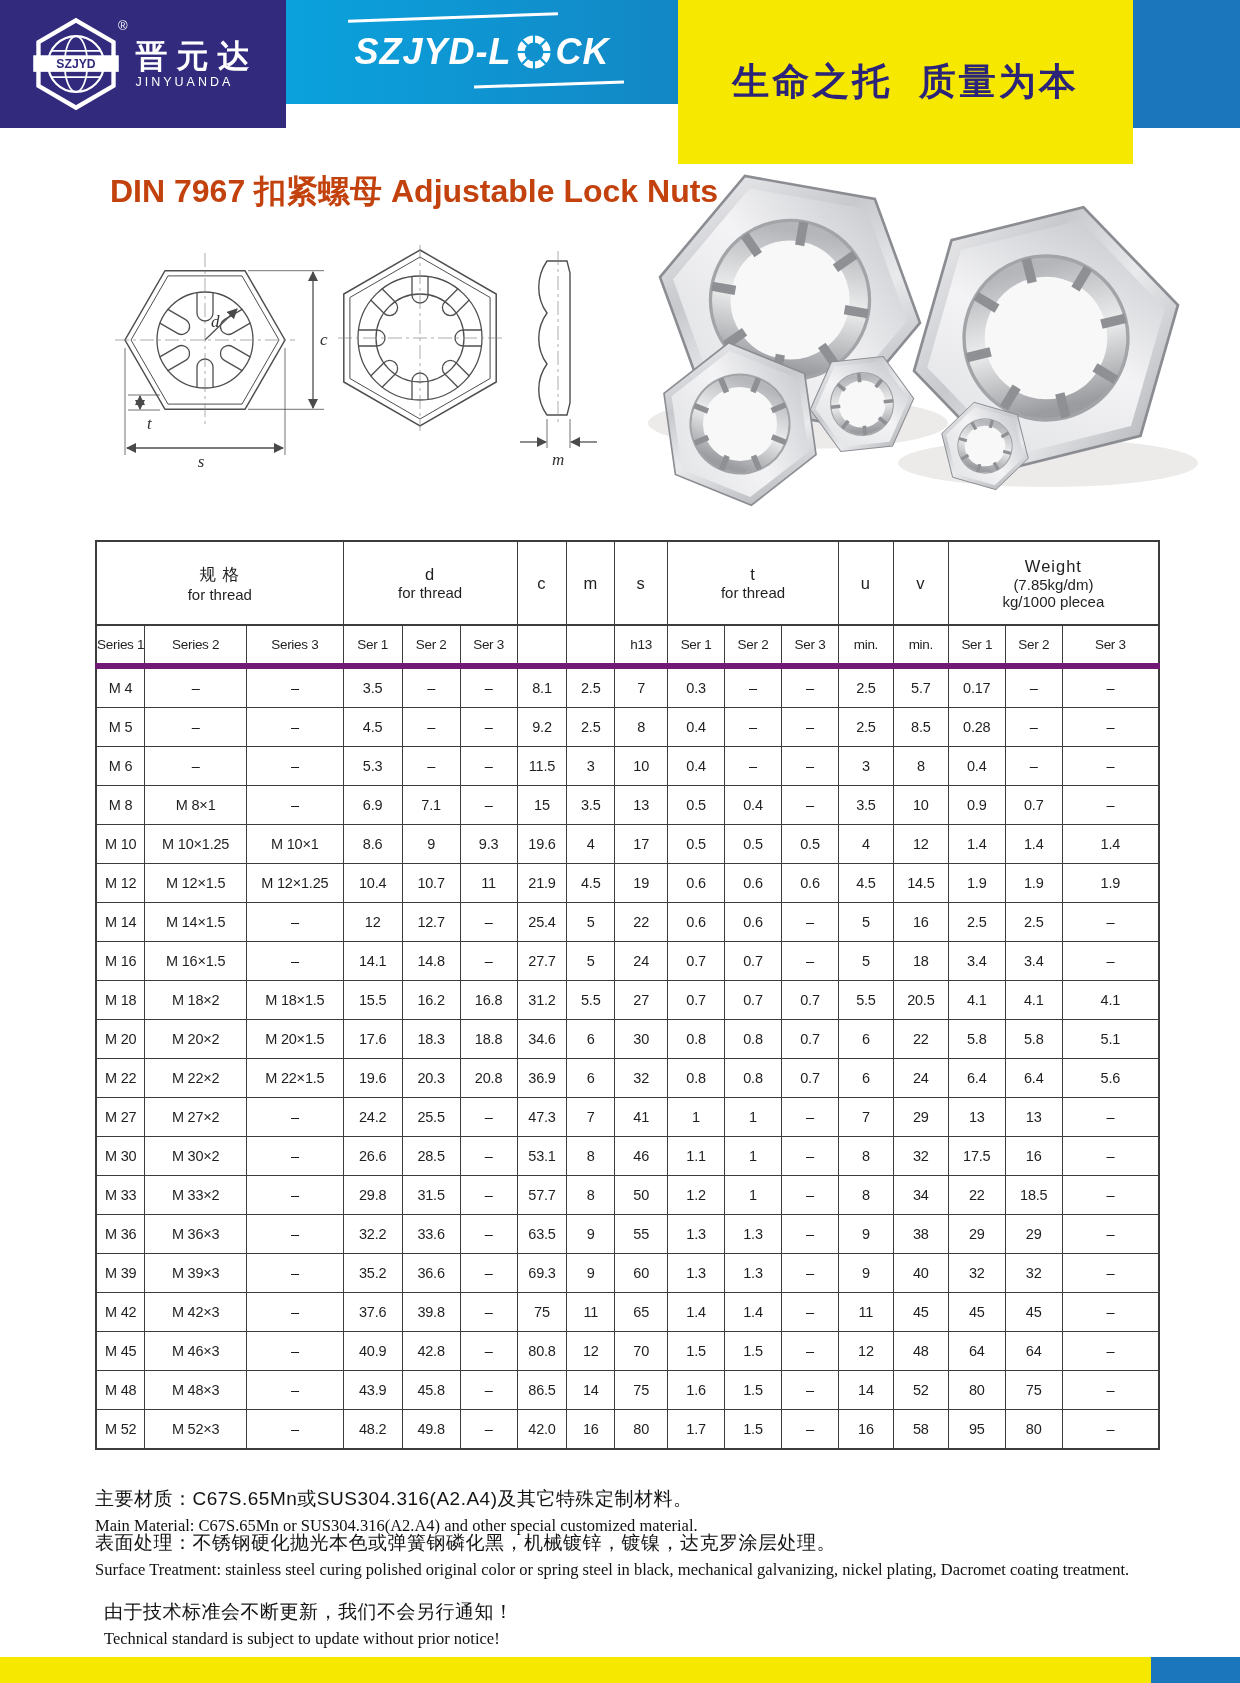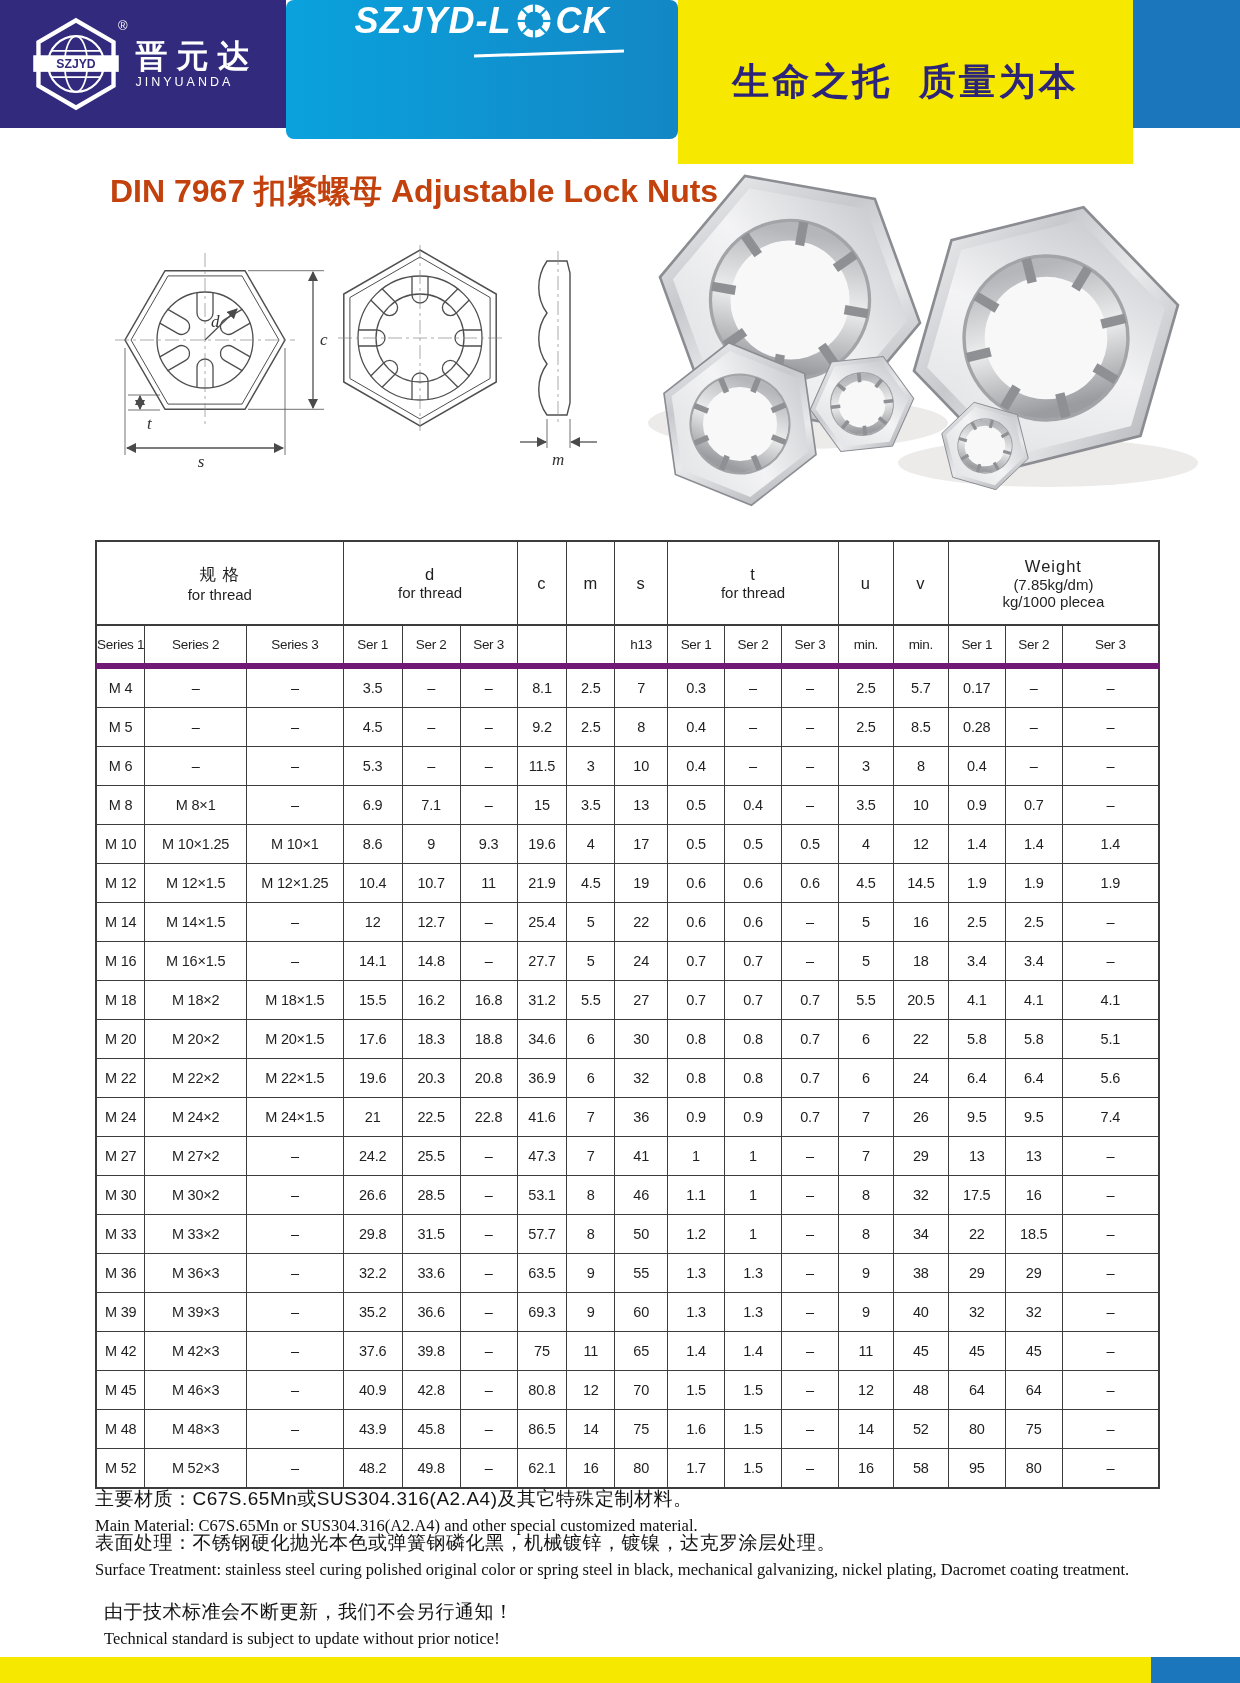--- a/index.html
+++ b/index.html
@@ -1,22 +1,22 @@
 <!DOCTYPE html>
 <html><head>
 <meta charset="utf-8">
 <style>
   html,body{margin:0;padding:0;background:#fff;}
   .page{position:relative;width:1240px;height:1683px;background:#fff;margin:0 auto;overflow:hidden;
         font-family:"Liberation Sans",sans-serif;}
   
   .hdr-left{position:absolute;left:0;top:0;width:286px;height:128px;background:#312a7d;
             display:flex;align-items:center;justify-content:center;gap:12px;}
-  .hdr-mid{position:absolute;left:286px;top:0;width:392px;height:139px;
-           background:linear-gradient(90deg,#0aa2dd,#1387c5);display:flex;align-items:flex-start;justify-content:center;border-radius:8px;}
+  .hdr-mid{position:absolute;left:286px;top:0;width:392px;height:104px;
+           background:linear-gradient(90deg,#0aa2dd,#1387c5);display:flex;align-items:center;justify-content:center;}
   .hdr-yellow{position:absolute;left:678px;top:0;width:455px;height:164px;background:#f7e800;
               display:flex;align-items:center;justify-content:center;}
   .hdr-corner{position:absolute;left:1133px;top:0;width:107px;height:128px;background:#1b76bb;}
   .logo-wrap{position:relative;width:96px;height:96px;}
   .reg-mark{position:absolute;right:-4px;top:2px;color:#fff;font-size:13px;}
   .brand-names{display:flex;flex-direction:column;align-items:flex-start;}
   .brand-cn{color:#fff;font-size:32px;font-weight:600;letter-spacing:9px;line-height:1.1;}
   .brand-en{color:#fff;font-size:12.5px;letter-spacing:3px;margin-top:1px;}
   .lock-logo{position:relative;display:flex;align-items:center;color:#fff;font-size:36px;
              font-weight:800;font-style:italic;letter-spacing:1px;}
@@ -532,39 +532,20 @@
           <td>0.8</td>
           <td>0.8</td>
           <td>0.7</td>
           <td>6</td>
           <td>24</td>
           <td>6.4</td>
           <td>6.4</td>
           <td>5.6</td>
         </tr>
         <tr>
-          <td>M 24</td>
-          <td>M 24×2</td>
-          <td>M 24×1.5</td>
-          <td>21</td>
-          <td>22.5</td>
-          <td>22.8</td>
-          <td>41.6</td>
-          <td>7</td>
-          <td>36</td>
-          <td>0.9</td>
-          <td>0.9</td>
-          <td>0.7</td>
-          <td>7</td>
-          <td>26</td>
-          <td>9.5</td>
-          <td>9.5</td>
-          <td>7.4</td>
-        </tr>
-        <tr>
           <td>M 27</td>
           <td>M 27×2</td>
           <td>–</td>
           <td>24.2</td>
           <td>25.5</td>
           <td>–</td>
           <td>47.3</td>
           <td>7</td>
           <td>41</td>
           <td>1</td>
@@ -709,21 +690,21 @@
           <td>75</td>
           <td>–</td>
         </tr>
         <tr>
           <td>M 52</td>
           <td>M 52×3</td>
           <td>–</td>
           <td>48.2</td>
           <td>49.8</td>
           <td>–</td>
-          <td>62.1</td>
+          <td>42.0</td>
           <td>16</td>
           <td>80</td>
           <td>1.7</td>
           <td>1.5</td>
           <td>–</td>
           <td>16</td>
           <td>58</td>
           <td>95</td>
           <td>80</td>
           <td>–</td>

